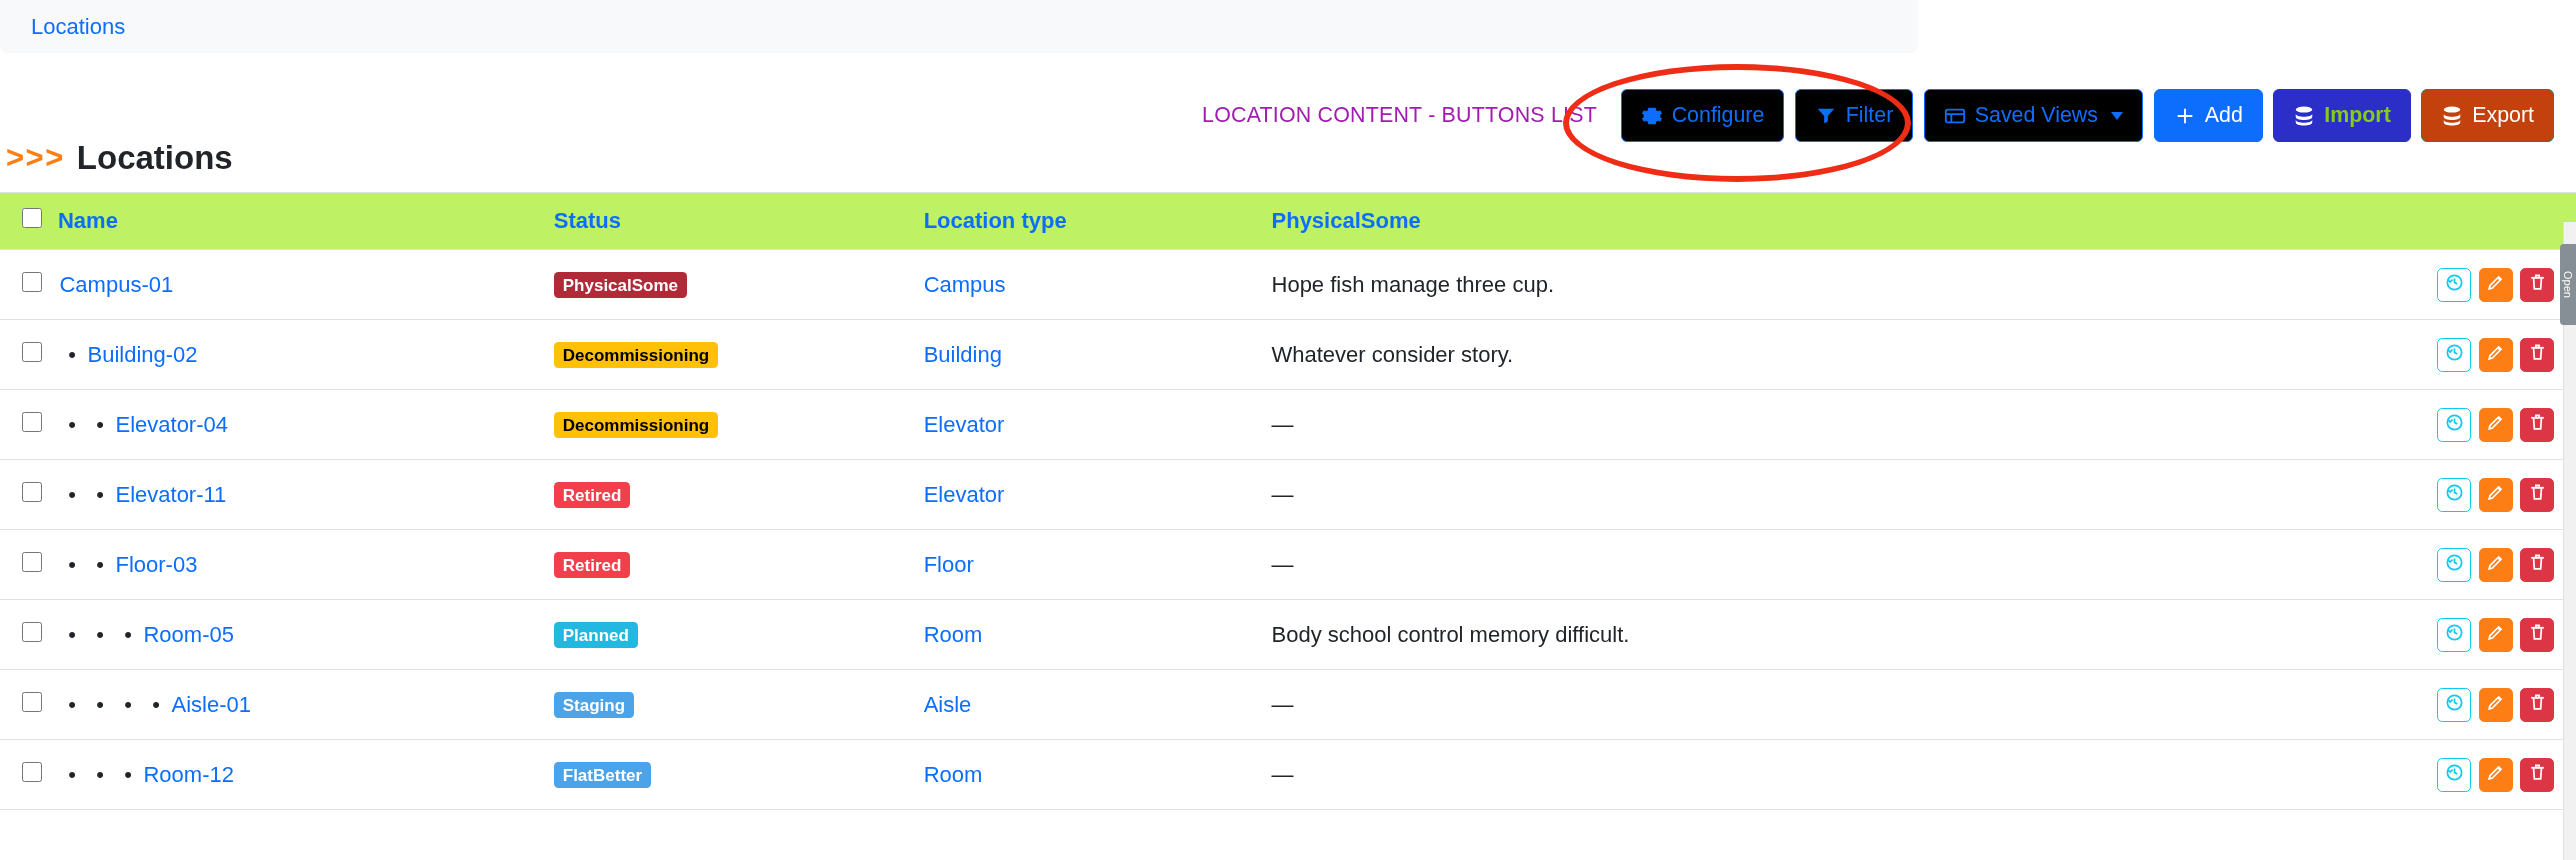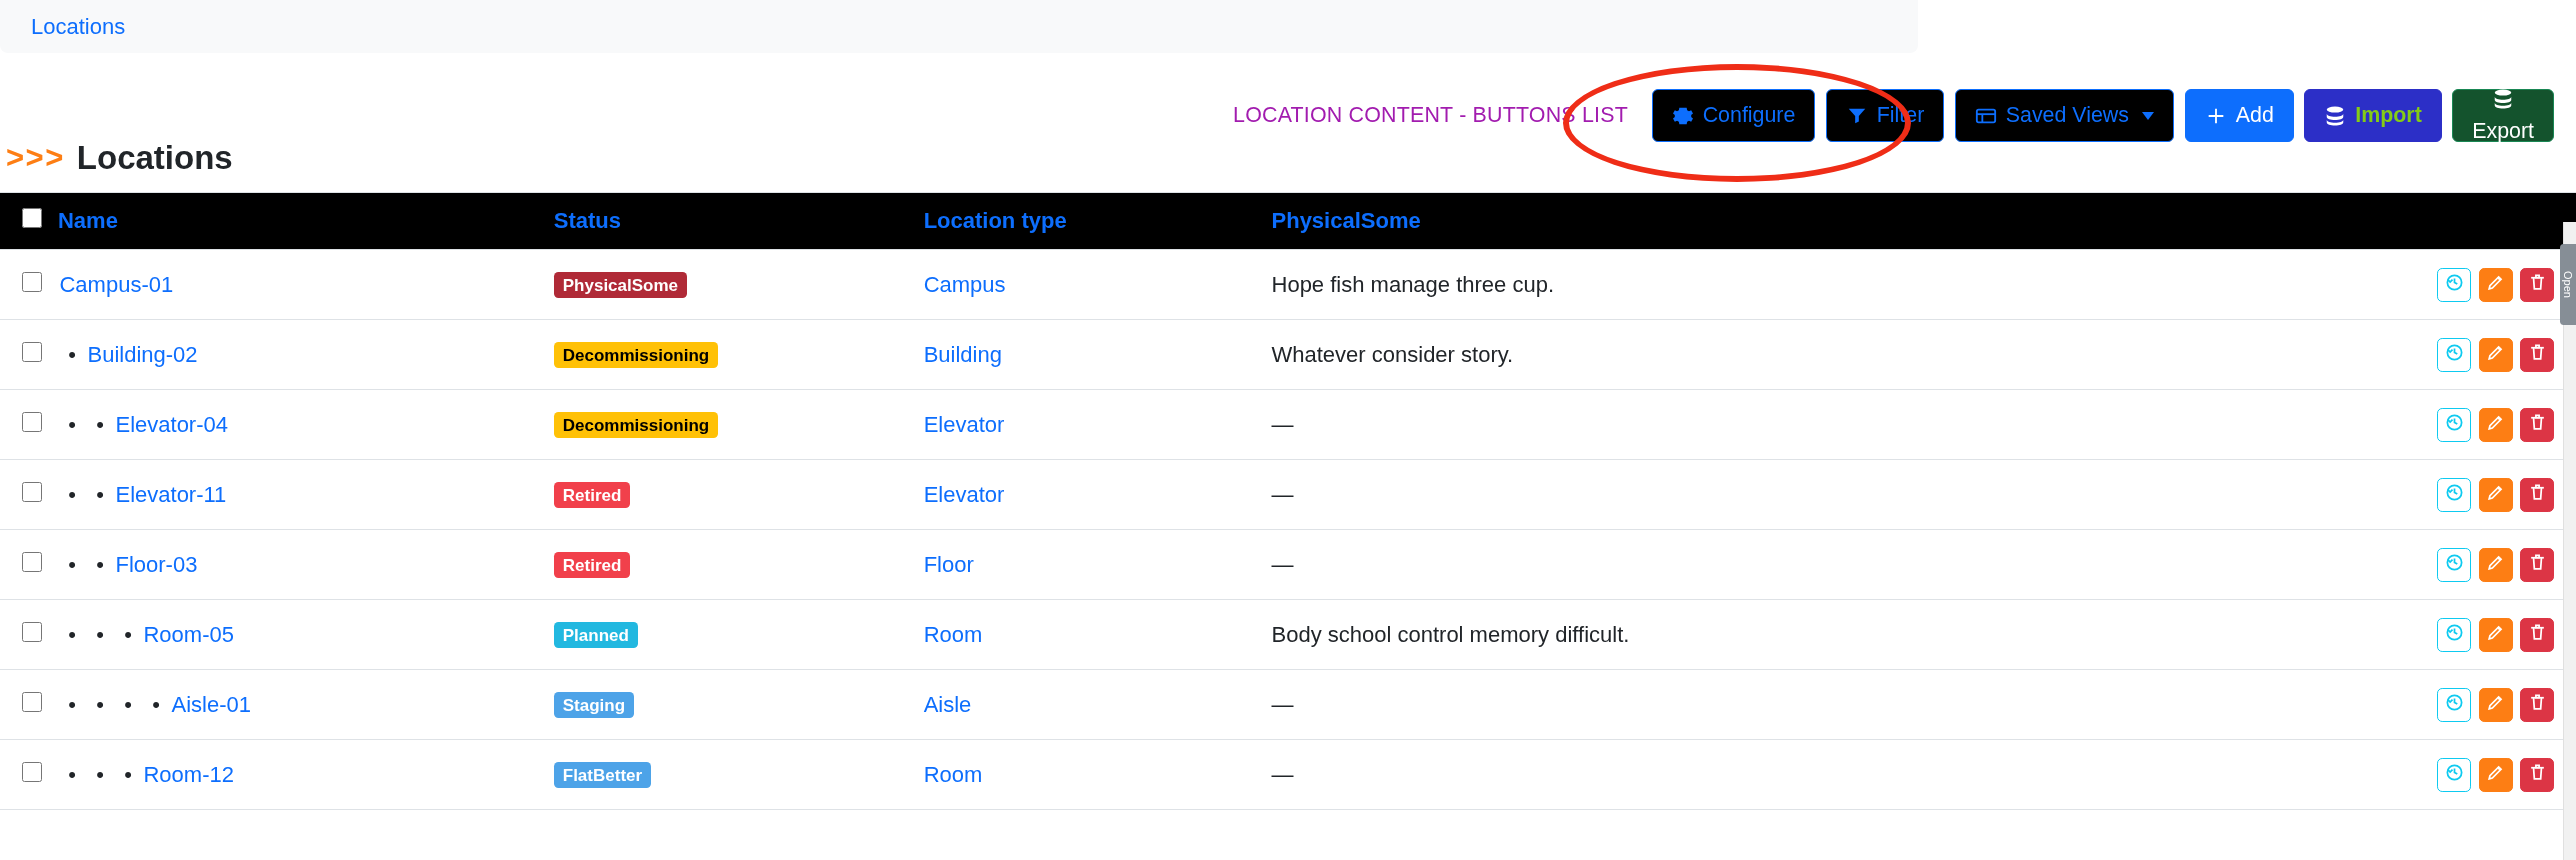--- a/index.html
+++ b/index.html
@@ -112,21 +112,21 @@
     white-space: nowrap;
     font-family: "Liberation Sans", sans-serif;
   }
   .btn-outline {
     background: #000000;
     color: #0d6efd;
     border: 0.7px solid #0d6efd;
   }
   .btn-primary { background: #0d6efd; color: #fff; border: 0.7px solid #0d6efd; }
   .btn-indigo  { background: #2c2fc7; color: #84cc16; border: 0.7px solid #2c2fc7; font-weight: bold; }
-  .btn-green   { background: #14532d; color: #fff; border: 0.7px solid #198754; flex-direction: column; }
+  .btn-green   { background: #c2410c; color: #fff; border: 0.7px solid #198754; }
   .btn .ic { display: inline-flex; align-items: center; }
   .btn .ic svg { width: 22px; height: 22px; }
 
   .caret {
     display: inline-block;
     width: 0; height: 0;
     border-left: 6.7px solid transparent;
     border-right: 6.7px solid transparent;
     border-top: 8.1px solid currentColor;
     margin-left: 4.4px;
@@ -170,21 +170,21 @@
   
   table.loc-table {
     position: absolute;
     top: 192px;
     left: 0;
     width: 2576px;
     border-collapse: collapse;
     font-size: 22px;
   }
   table.loc-table thead th {
-    background: #000000;
+    background: #bef264;
     color: #0d6efd;
     font-size: 22px;
     font-weight: bold;
     text-align: left;
     padding: 15px 0 15px 0;
     border-top: 0.7px solid #dee2e6;
     border-bottom: 0.7px solid #dee2e6;
     white-space: nowrap;
   }
   table.loc-table tbody td {

